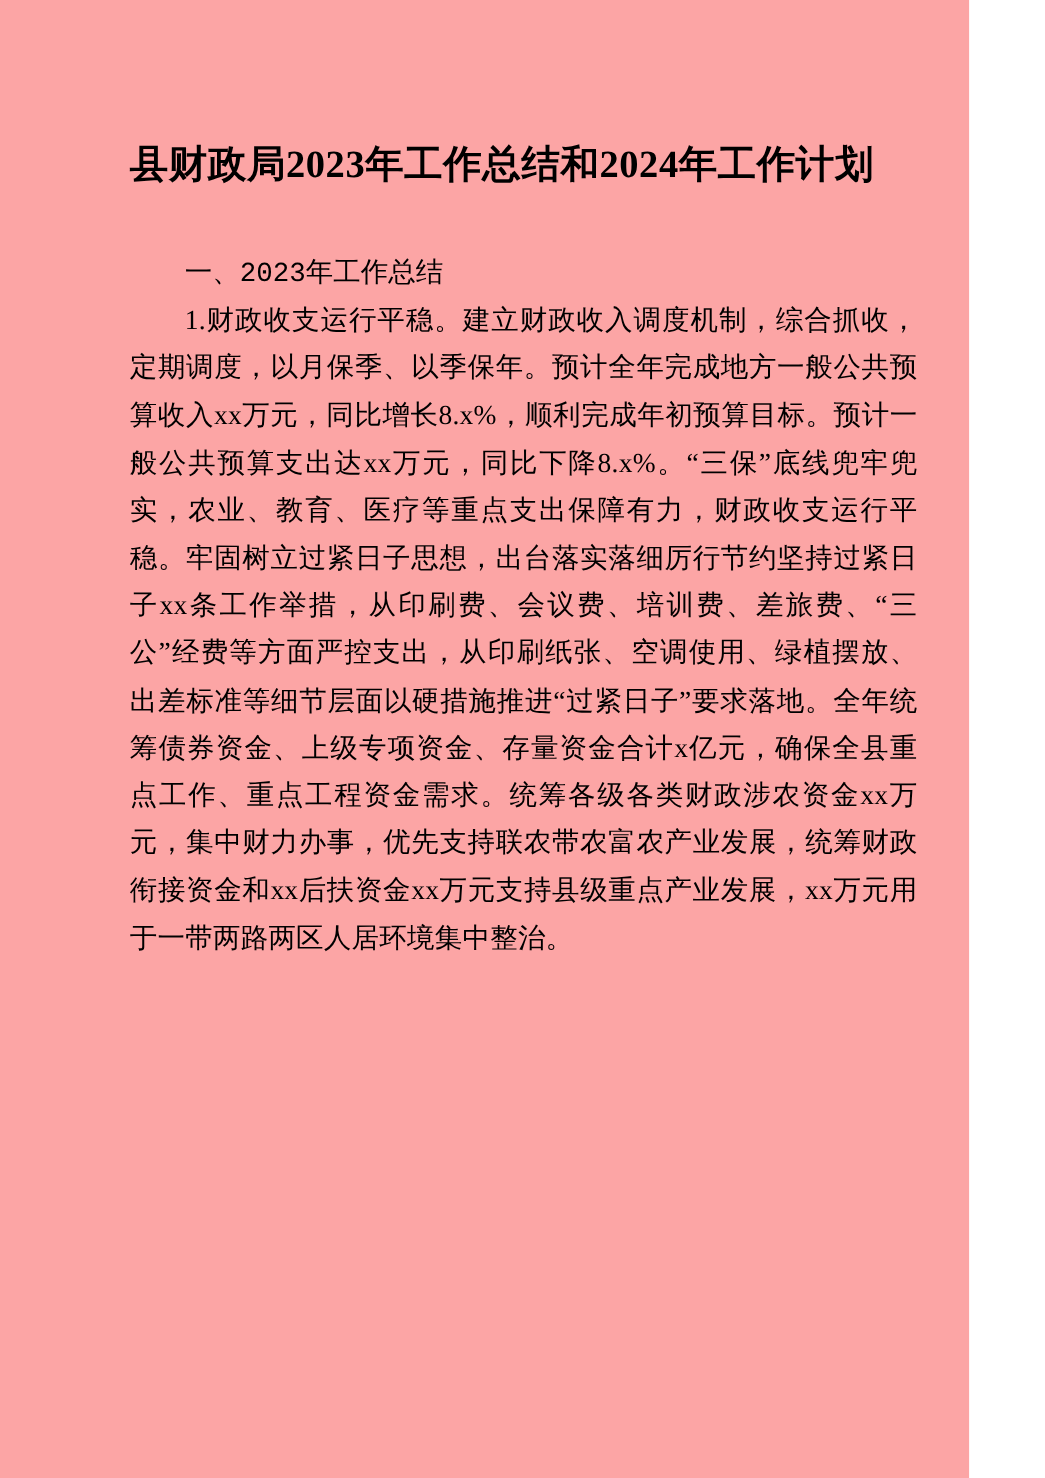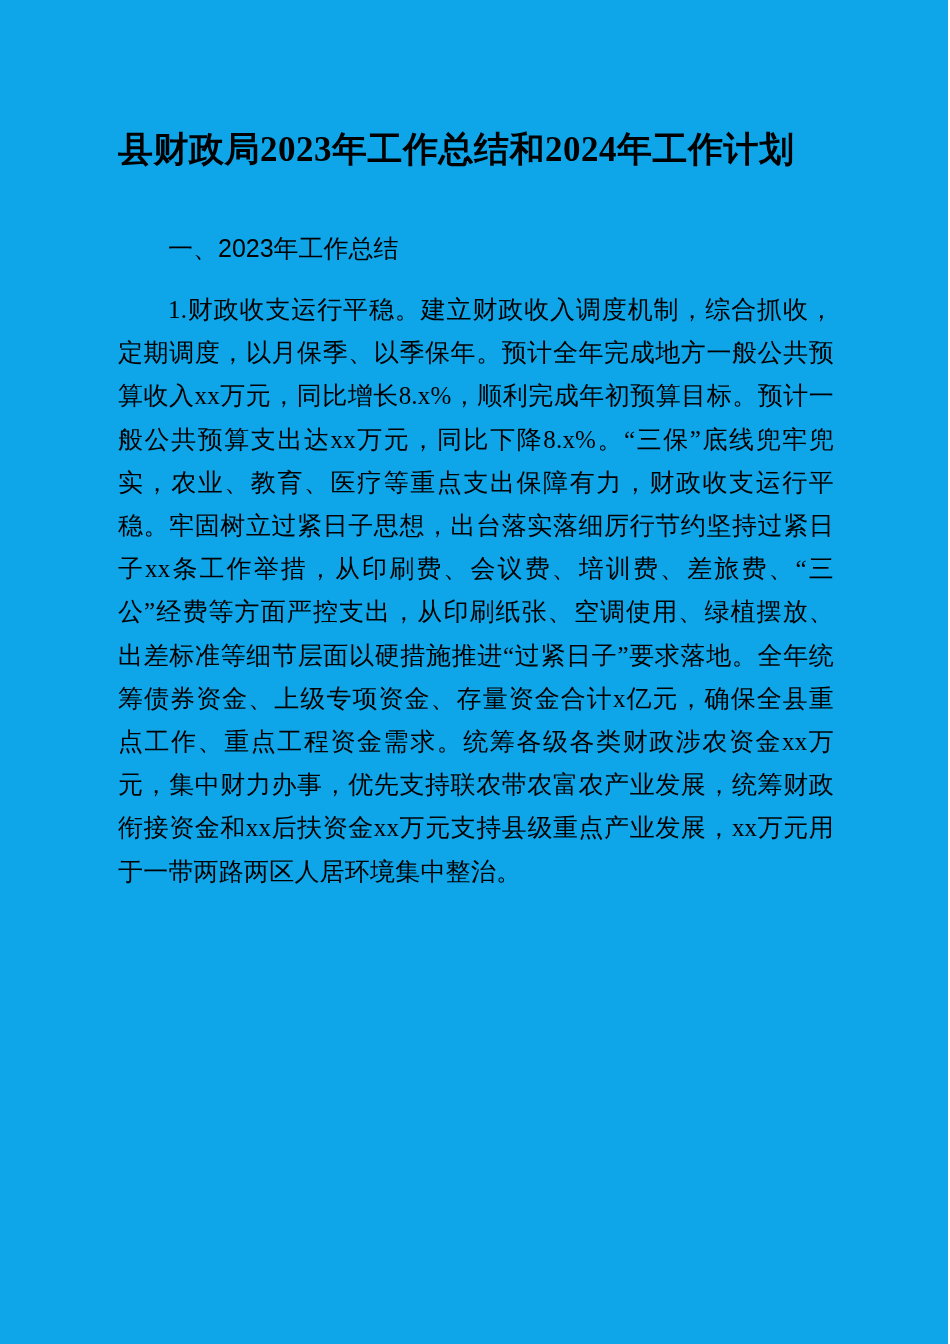--- a/index.html
+++ b/index.html
@@ -10,24 +10,24 @@
   body {
     width: 950px;
     height: 1344px;
     overflow: hidden;
     font-family: "Liberation Serif", "DejaVu Serif", serif;
     color: #000000;
     -webkit-font-smoothing: antialiased;
   }
   .page {
     position: relative;
-    width: 948px;
+    width: 881px;
     height: 1344px;
     box-sizing: border-box;
-    background: #0ea5e9;
+    background: #fca5a5;
   }
   .content {
     position: absolute;
     left: 118px;
     top: 0;
     width: 716px;
   }
   .doc-title {
     margin: 0;
     padding: 0;
@@ -37,21 +37,21 @@
     line-height: 44px;
     letter-spacing: 0.5px;
     text-align: left;
     color: #000000;
     padding-top: 128px;
     white-space: nowrap;
   }
   .section-heading {
     margin: 0;
     padding: 0;
-    font-family: Liberation Sans, sans-serif;
+    font-family: Liberation Mono, monospace;
     font-weight: 400;
     font-size: 25px;
     line-height: 43px;
     color: #000000;
     text-indent: 50px;
     margin-top: 55px;
   }
   .body-para {
     margin: 0;
     padding: 0;
@@ -59,21 +59,21 @@
     font-size: 25px;
     line-height: 43.2px;
     color: #000000;
     text-align: justify;
     text-justify: inter-character;
     text-indent: 50px;
     letter-spacing: 0.2px;
     word-break: break-all;
   }
   .body-para.first-body {
-    margin-top: 18px;
+    margin-top: 0;
   }
 </style>
 </head>
 <body>
 
 <div class="page">
   <div class="content">
 
     <h1 class="doc-title">县财政局2023年工作总结和2024年工作计划</h1>
 

